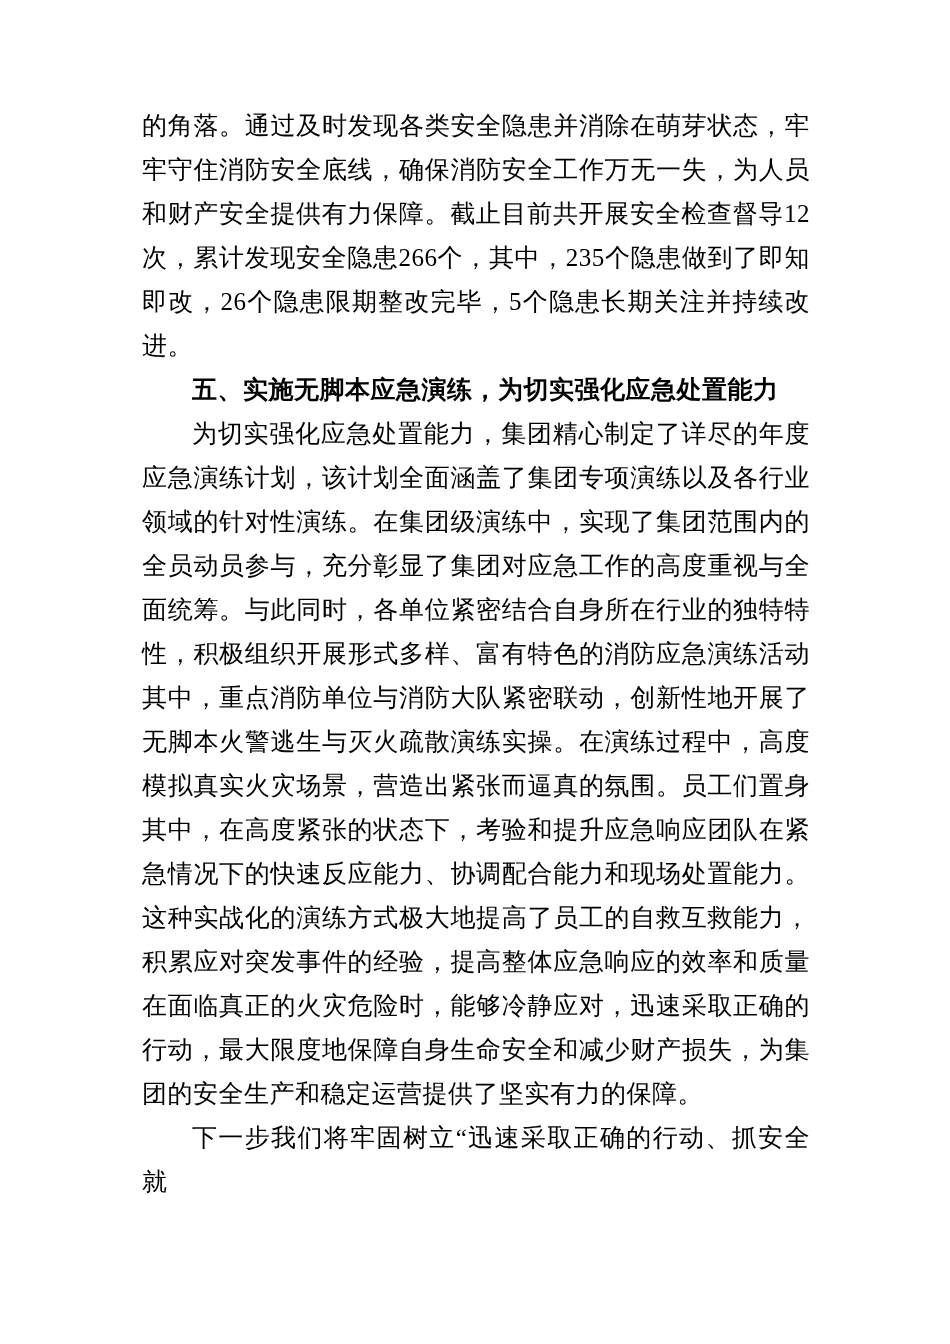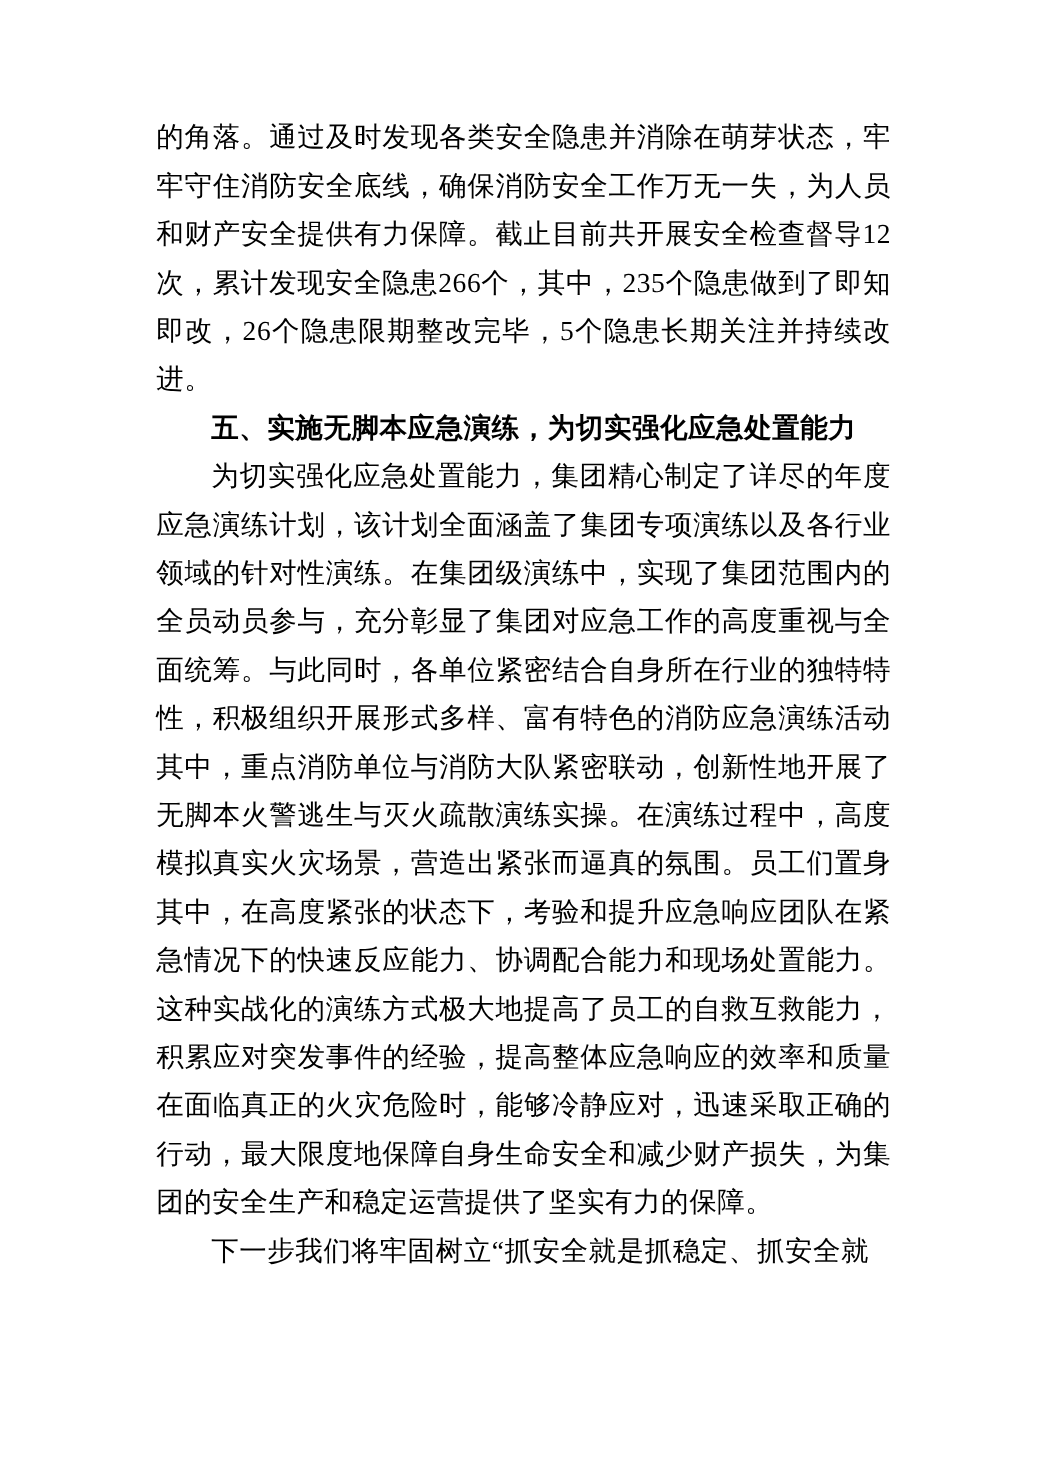--- a/index.html
+++ b/index.html
@@ -44,14 +44,14 @@
       text-indent: 2em;
     }
   </style>
 </head>
 <body>
 
 <div class="page">
   <p class="doc-text para-continuation">的角落。通过及时发现各类安全隐患并消除在萌芽状态，牢牢守住消防安全底线，确保消防安全工作万无一失，为人员和财产安全提供有力保障。截止目前共开展安全检查督导12次，累计发现安全隐患266个，其中，235个隐患做到了即知即改，26个隐患限期整改完毕，5个隐患长期关注并持续改进。</p>
   <p class="doc-text para-heading">五、实施无脚本应急演练，为切实强化应急处置能力</p>
   <p class="doc-text para-body">为切实强化应急处置能力，集团精心制定了详尽的年度应急演练计划，该计划全面涵盖了集团专项演练以及各行业领域的针对性演练。在集团级演练中，实现了集团范围内的全员动员参与，充分彰显了集团对应急工作的高度重视与全面统筹。与此同时，各单位紧密结合自身所在行业的独特特性，积极组织开展形式多样、富有特色的消防应急演练活动其中，重点消防单位与消防大队紧密联动，创新性地开展了无脚本火警逃生与灭火疏散演练实操。在演练过程中，高度模拟真实火灾场景，营造出紧张而逼真的氛围。员工们置身其中，在高度紧张的状态下，考验和提升应急响应团队在紧急情况下的快速反应能力、协调配合能力和现场处置能力。这种实战化的演练方式极大地提高了员工的自救互救能力，积累应对突发事件的经验，提高整体应急响应的效率和质量在面临真正的火灾危险时，能够冷静应对，迅速采取正确的行动，最大限度地保障自身生命安全和减少财产损失，为集团的安全生产和稳定运营提供了坚实有力的保障。</p>
-  <p class="doc-text para-body">下一步我们将牢固树立“抓安全就是抓稳定、抓安全就</p>
+  <p class="doc-text para-body">下一步我们将牢固树立“迅速采取正确的行动、抓安全就</p>
 </div>
 
 </body></html>

